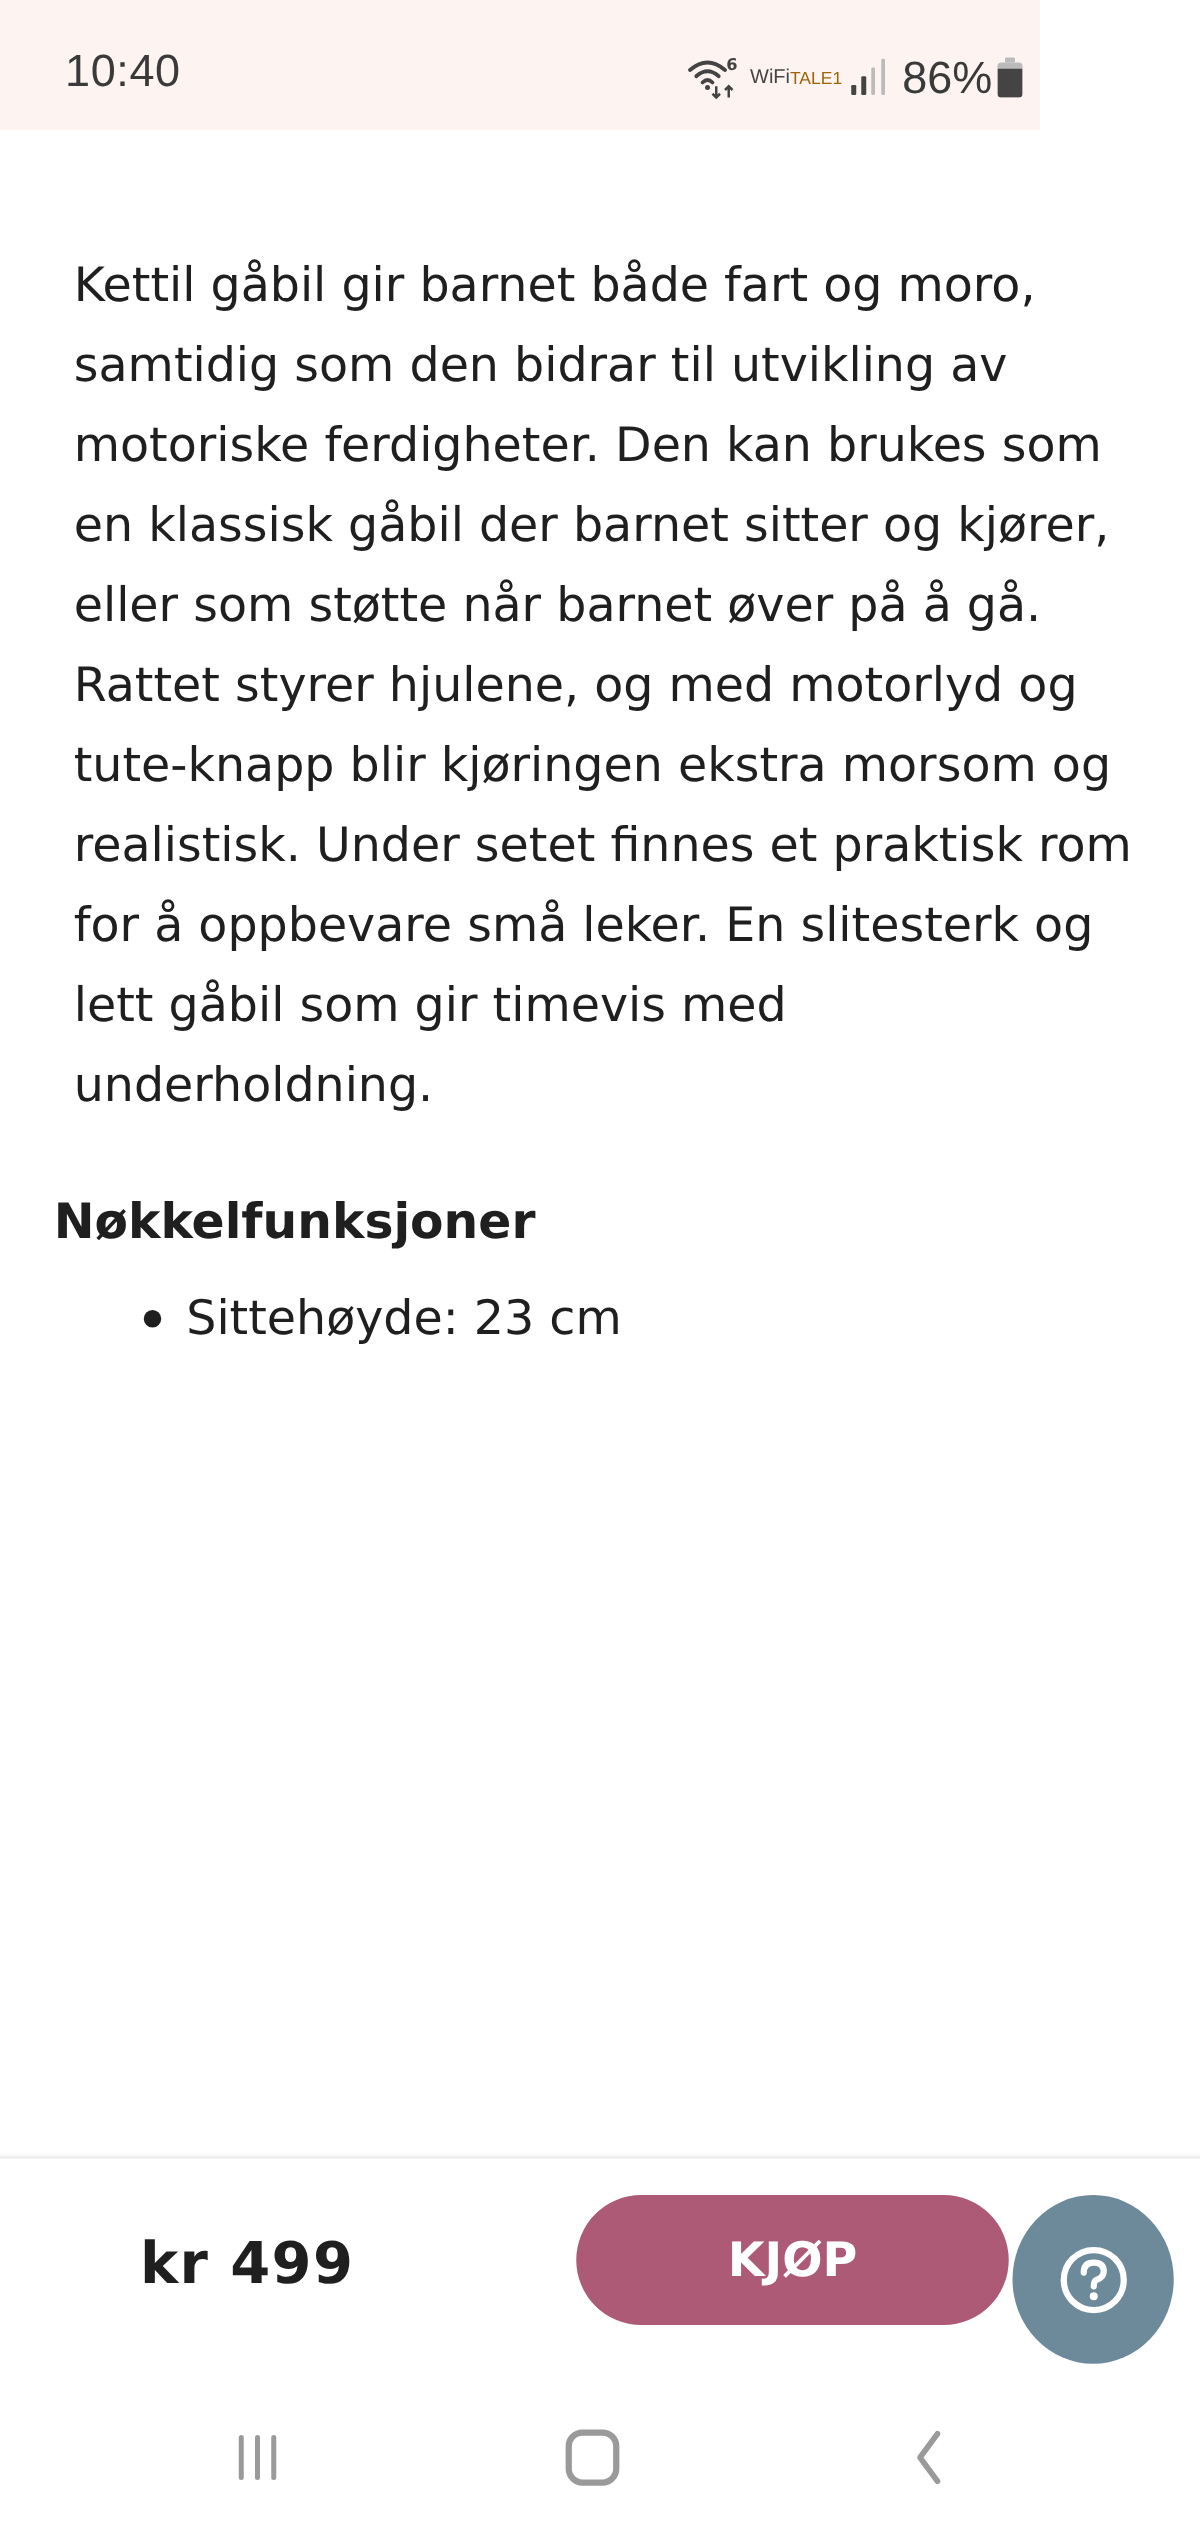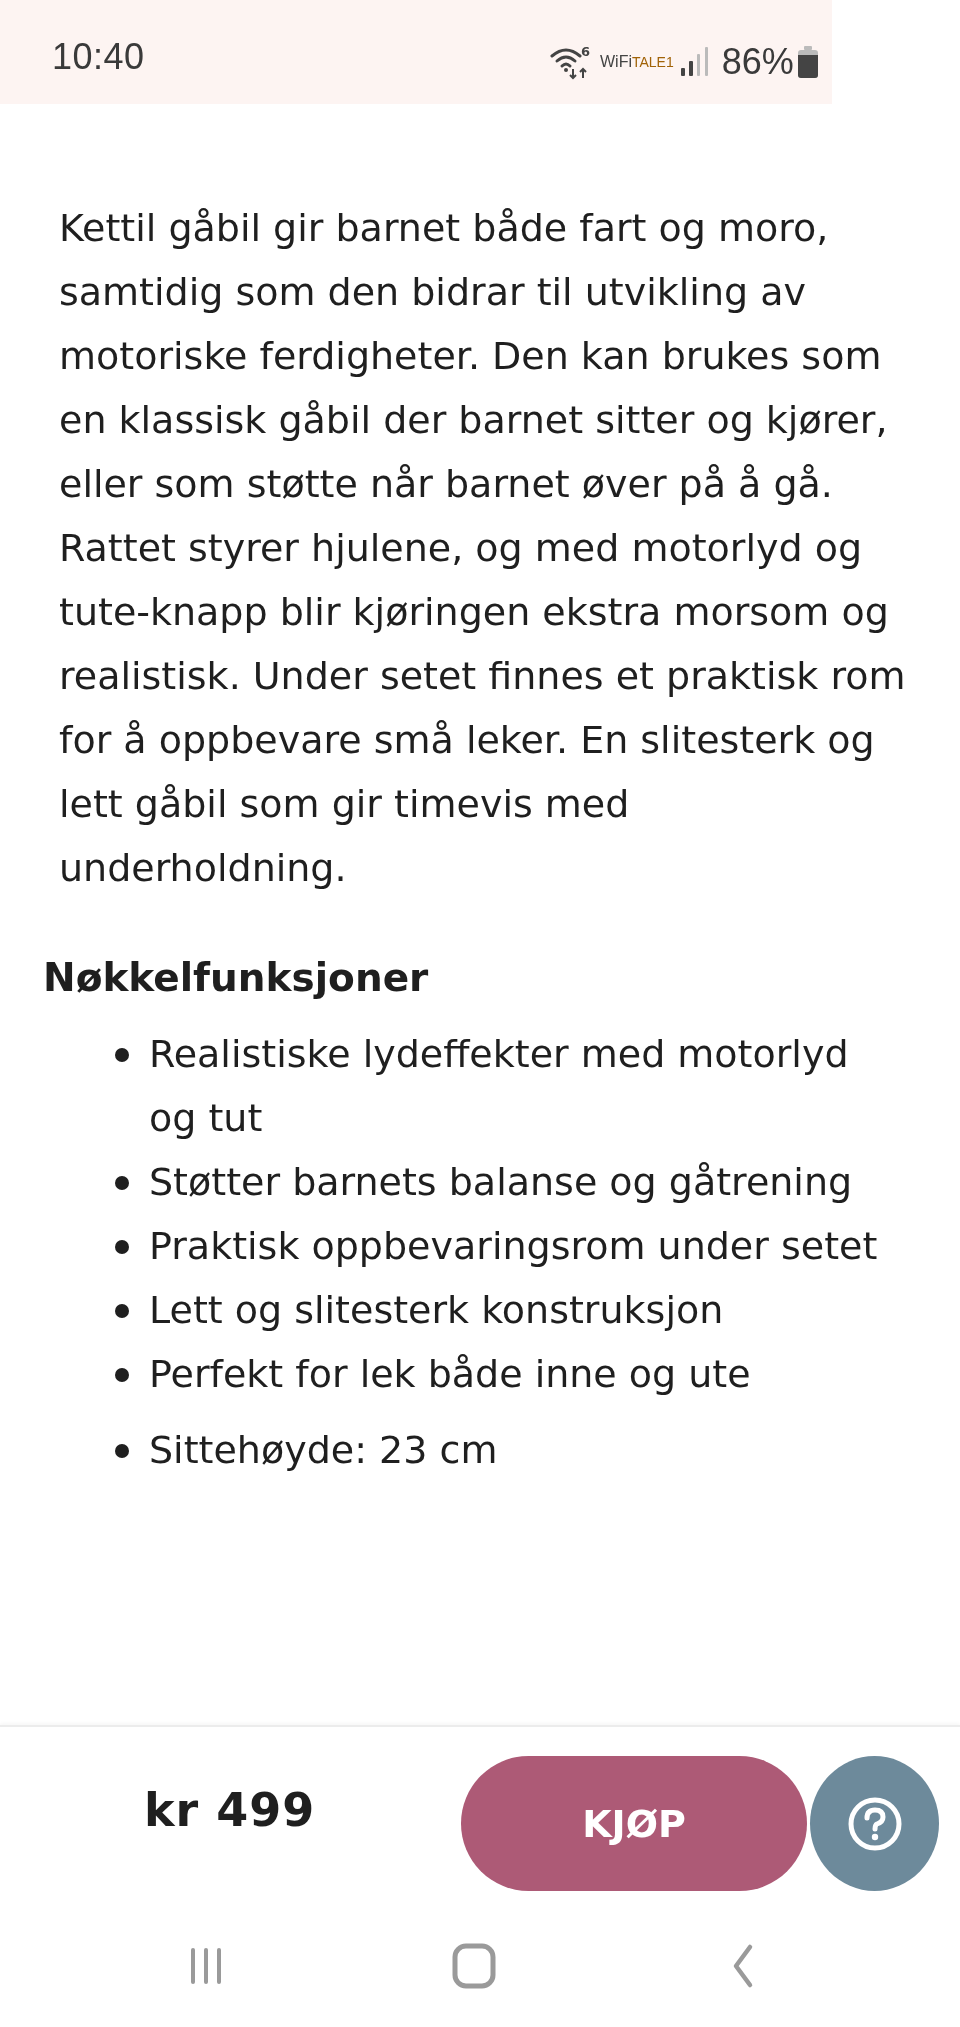--- a/index.html
+++ b/index.html
@@ -38,23 +38,23 @@
     content: ""; position: absolute; left: -34px; top: 26px; width: 14px; height: 14px;
     background: #1f1f1f; border-radius: 50%;
   }
   .h-spec { margin-top: 30px; }
 
   .buybar {
     position: absolute; left: 0; top: 1725px; width: 960px; height: 180px;
     background: #ffffff; border-top: 2px solid #ececec;
     box-shadow: 0 -2px 3px rgba(0,0,0,0.03);
   }
-  .price { position: absolute; left: 144px; top: 56px; font-size: 46px; font-weight: bold; color: #1f1f1f; letter-spacing: 1px; }
+  .price { position: absolute; left: 112px; top: 56px; font-size: 46px; font-weight: bold; color: #1f1f1f; letter-spacing: 1px; }
   .buy-btn {
-    position: absolute; left: 461px; top: 29px; width: 346px; height: 135px;
+    position: absolute; left: 461px; top: 29px; width: 346px; height: 104px;
     background: #ad5a76; border-radius: 68px; border: none; color: #fff;
     font-size: 38px; font-weight: bold; display: flex; align-items: center; justify-content: center;
     font-family: "DejaVu Sans", sans-serif;
   }
   .help-btn {
     position: absolute; left: 810px; top: 29px; width: 129px; height: 135px;
     background: #6d8a9b; border-radius: 50%; display: flex; align-items: center; justify-content: center;
   }
   .navbar { position: absolute; left: 0; top: 1905px; width: 960px; height: 122px; background: #ffffff; }
   .nav-btn { position: absolute; top: 26px; width: 80px; height: 70px; display: flex; align-items: center; justify-content: center; }
@@ -91,27 +91,20 @@
           <div class="fill"></div>
         </div>
     </div>
   </div>
 </div>
 
 <div class="content">
   <p class="desc">Kettil gåbil gir barnet både fart og moro, samtidig som den bidrar til utvikling av motoriske ferdigheter. Den kan brukes som en klassisk gåbil der barnet sitter og kjører, eller som støtte når barnet øver på å gå. Rattet styrer hjulene, og med motorlyd og tute-knapp blir kjøringen ekstra morsom og realistisk. Under setet finnes et praktisk rom for å oppbevare små leker. En slitesterk og lett gåbil som gir timevis med underholdning.</p>
 
   <h2 class="h2 h-key">Nøkkelfunksjoner</h2>
-  <ul class="bul">
-    <li>Realistiske lydeffekter med motorlyd og tut</li>
-    <li>Støtter barnets balanse og gåtrening</li>
-    <li>Praktisk oppbevaringsrom under setet</li>
-    <li>Lett og slitesterk konstruksjon</li>
-    <li>Perfekt for lek både inne og ute</li>
-  </ul>
 
   <ul class="bul">
     <li>Sittehøyde: 23 cm</li>
   </ul>
 </div>
 
 <div class="buybar">
   <div class="price">kr 499</div>
   <button class="buy-btn">
     <span>KJØP</span>

